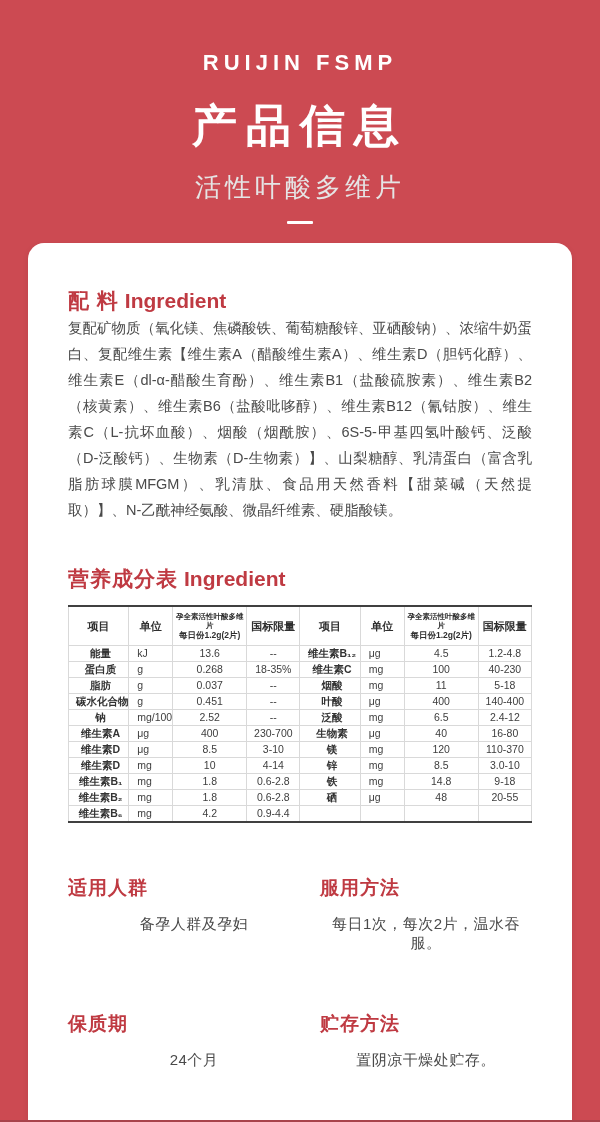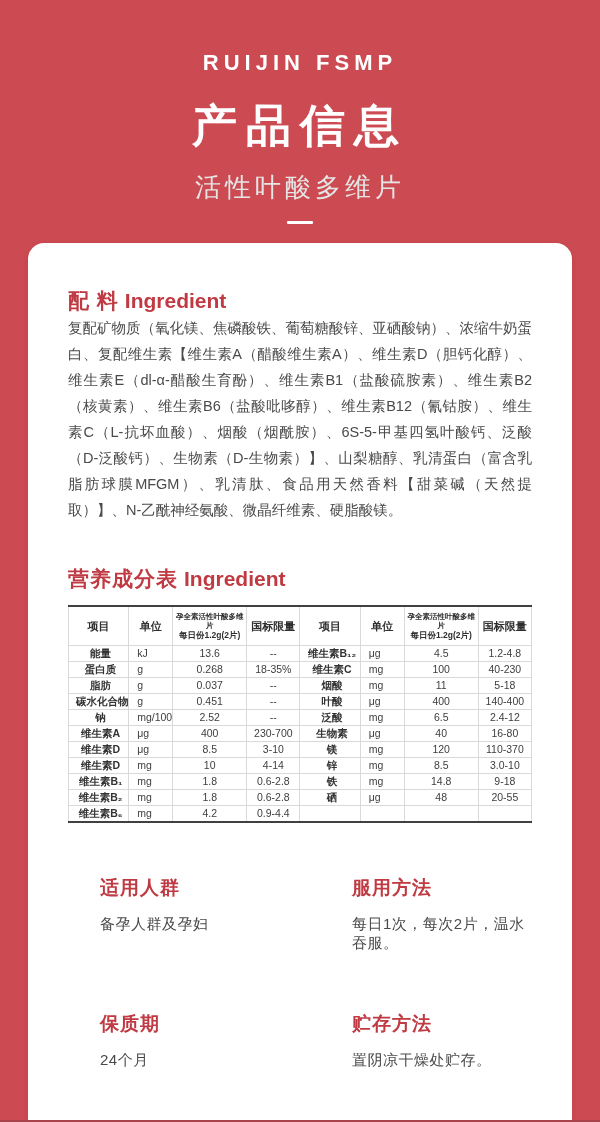--- a/index.html
+++ b/index.html
@@ -49,27 +49,27 @@
   }
   table.nutrition th .small1 { font-size:7.5px; font-weight:700; line-height:9px; }
   table.nutrition th .small2 { font-size:8.5px; font-weight:700; line-height:10px; }
   table.nutrition td {
     border:1px solid #d9d9d9; font-size:10.5px; color:#3d3d3d;
     padding:1px 3px; height:15px; line-height:13px; text-align:center;
     overflow:hidden; white-space:nowrap;
   }
   table.nutrition td.item { text-align:center; font-weight:700; padding-left:7px; color:#333; }
   table.nutrition td.unit { text-align:left; padding-left:8px; }
-  .info-row { display:flex;margin-left:32px; }
+  .info-row { display:flex; }
   .info-row.first { margin-top:52px; }
   .info-row.second { margin-top:58px; }
   .info-col-left { width:252px; flex:none; }
   .info-col-right { flex:1; }
   .info-heading { color:#bf3a42; font-size:19px; font-weight:700; letter-spacing:1px; }
-  .info-text { margin-top:14px; font-size:15px; color:#4a4a4a; letter-spacing:0.5px; }
+  .info-text { margin-top:14px; font-size:15px; color:#4a4a4a; letter-spacing:0.5px;text-align:center; }
   .bottom-edge {
     position:absolute; left:0; right:0; bottom:0; height:2px; background:#a8434b;
   }
 </style>
 </head>
 <body>
 
 <div class="page-header">
   <div class="brand">RUIJIN FSMP</div>
   <div class="main-title">产品信息</div>

